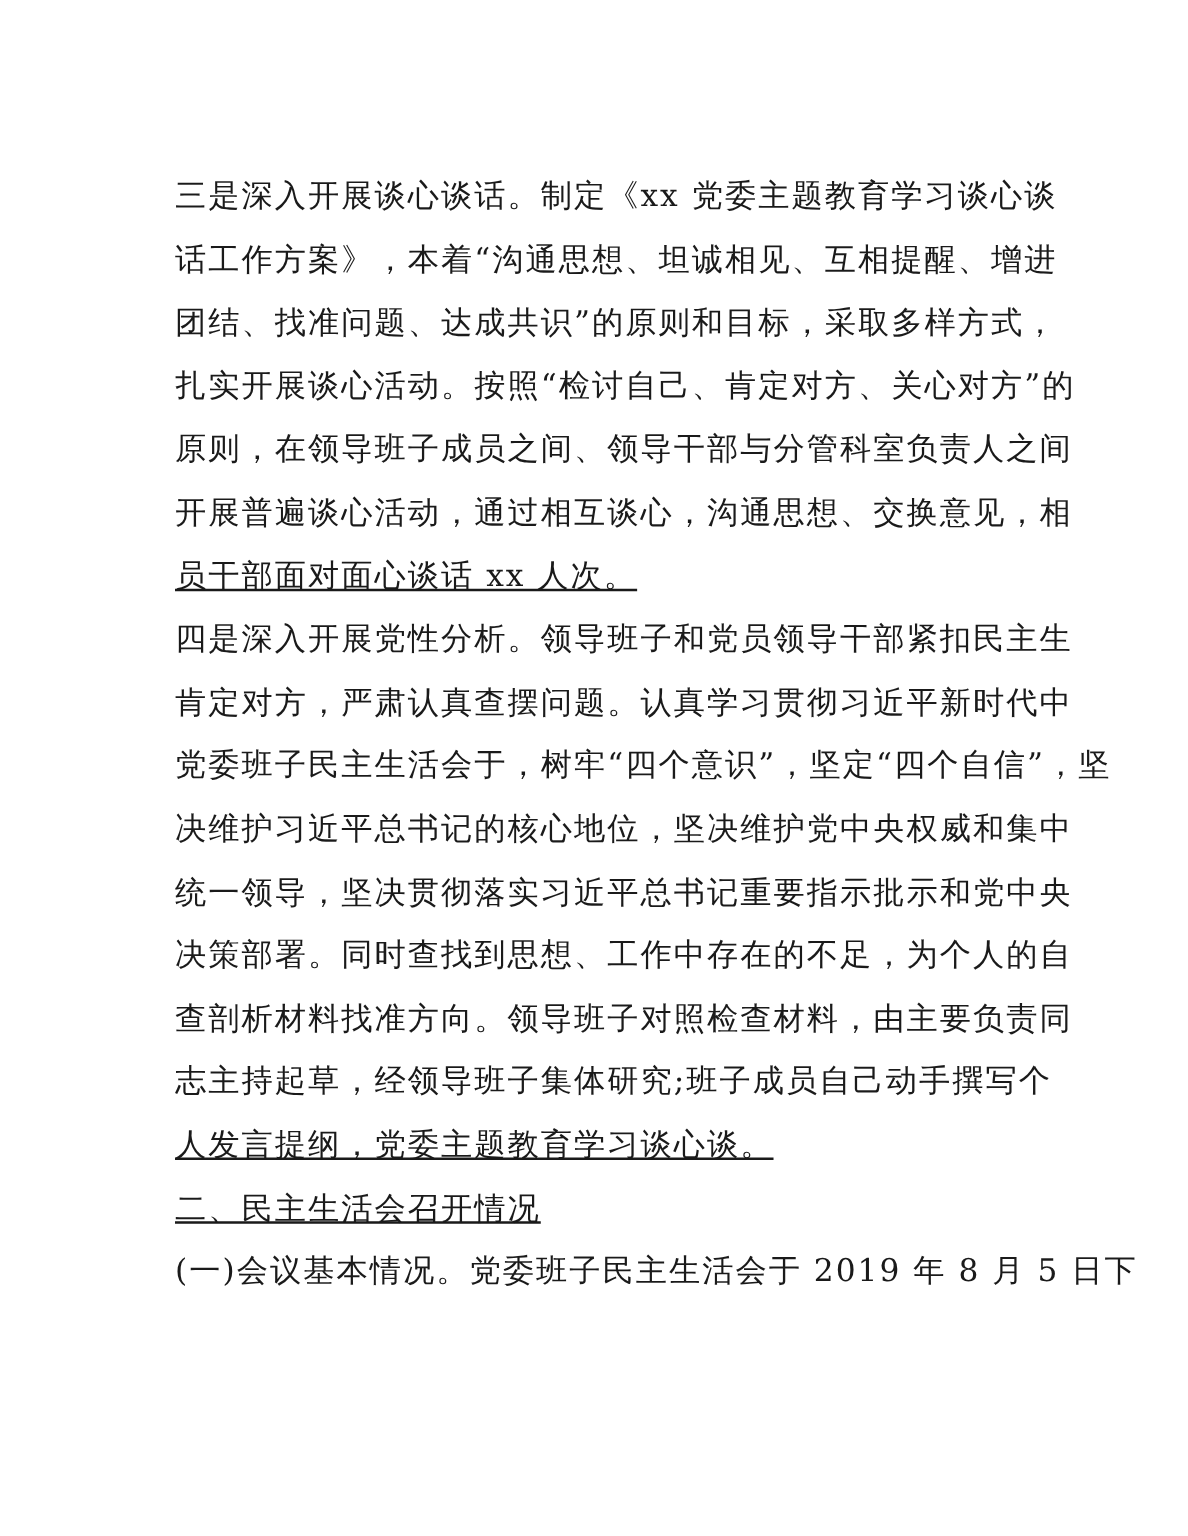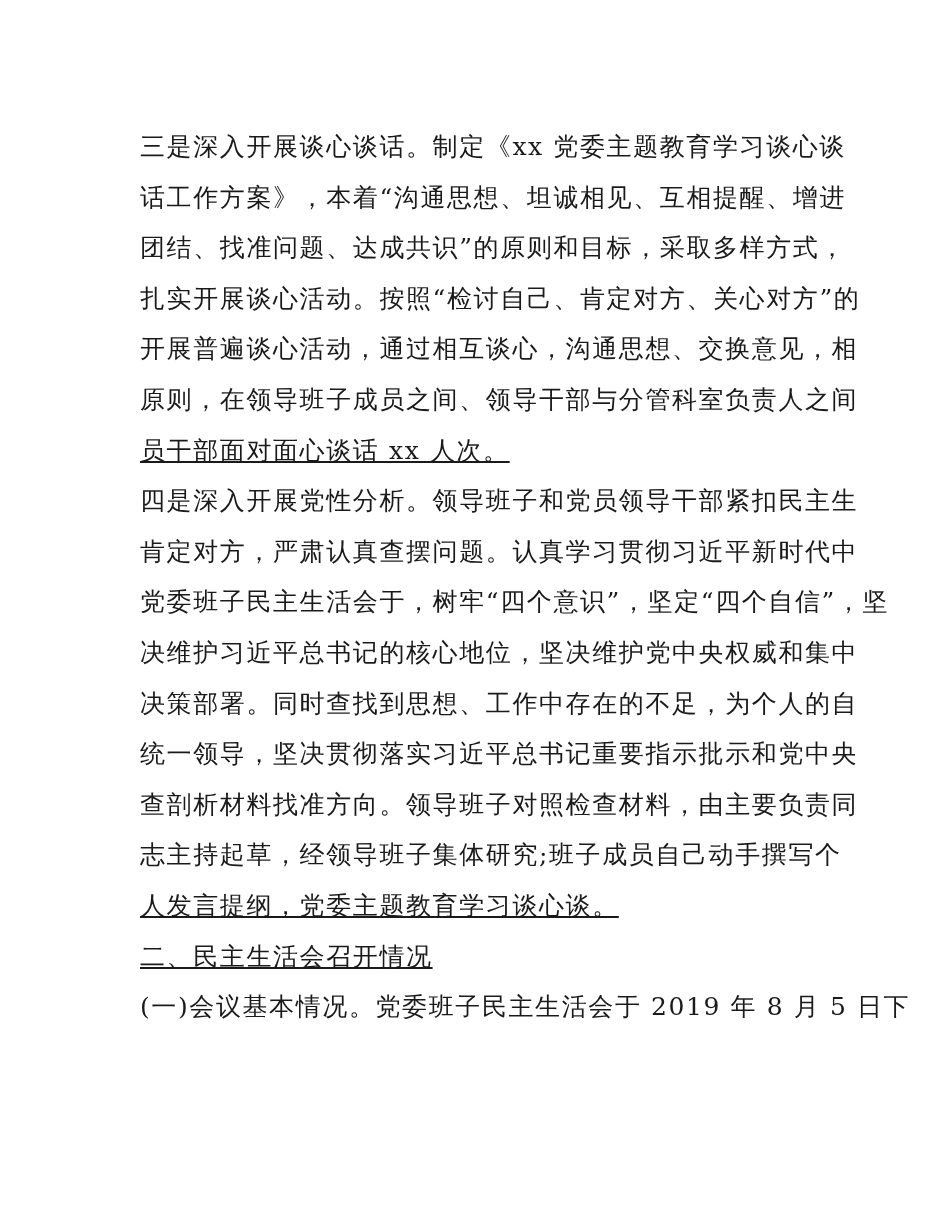--- a/index.html
+++ b/index.html
@@ -19,21 +19,21 @@
       position: absolute;
       left: 0;
       top: 0;
       width: 950px;
       height: 1229px;
       background: #ffffff;
     }
     .content {
       position: absolute;
       left: 140px;
-      top: 122px;
+      top: 132px;
       width: 676px;
     }
     .line {
       height: 50.6px;
       line-height: 50.6px;
       font-size: 25px;
       white-space: nowrap;
       letter-spacing: 1.6px;
       text-align: justify;
       text-align-last: justify;
@@ -47,32 +47,32 @@
 <body>
 
 <div class="page">
   <div class="content">
 
     <div>
       <div class="line">三是深入开展谈心谈话。制定《xx 党委主题教育学习谈心谈</div>
       <div class="line">话工作方案》，本着“沟通思想、坦诚相见、互相提醒、增进</div>
       <div class="line">团结、找准问题、达成共识”的原则和目标，采取多样方式，</div>
       <div class="line">扎实开展谈心活动。按照“检讨自己、肯定对方、关心对方”的</div>
+      <div class="line">原则，在领导班子成员之间、领导干部与分管科室负责人之间</div>
       <div class="line">开展普遍谈心活动，通过相互谈心，沟通思想、交换意见，相</div>
-      <div class="line">原则，在领导班子成员之间、领导干部与分管科室负责人之间</div>
       <div class="line last">员干部面对面心谈话 xx 人次。</div>
     </div>
 
     <div>
       <div class="line">四是深入开展党性分析。领导班子和党员领导干部紧扣民主生</div>
       <div class="line">肯定对方，严肃认真查摆问题。认真学习贯彻习近平新时代中</div>
       <div class="line">党委班子民主生活会于，树牢“四个意识”，坚定“四个自信”，坚</div>
       <div class="line">决维护习近平总书记的核心地位，坚决维护党中央权威和集中</div>
+      <div class="line">统一领导，坚决贯彻落实习近平总书记重要指示批示和党中央</div>
       <div class="line">决策部署。同时查找到思想、工作中存在的不足，为个人的自</div>
-      <div class="line">统一领导，坚决贯彻落实习近平总书记重要指示批示和党中央</div>
       <div class="line">查剖析材料找准方向。领导班子对照检查材料，由主要负责同</div>
       <div class="line">志主持起草，经领导班子集体研究;班子成员自己动手撰写个</div>
       <div class="line last">人发言提纲，党委主题教育学习谈心谈。</div>
     </div>
 
     <div>
       <div class="line last">二、民主生活会召开情况</div>
     </div>
 
     <div>

